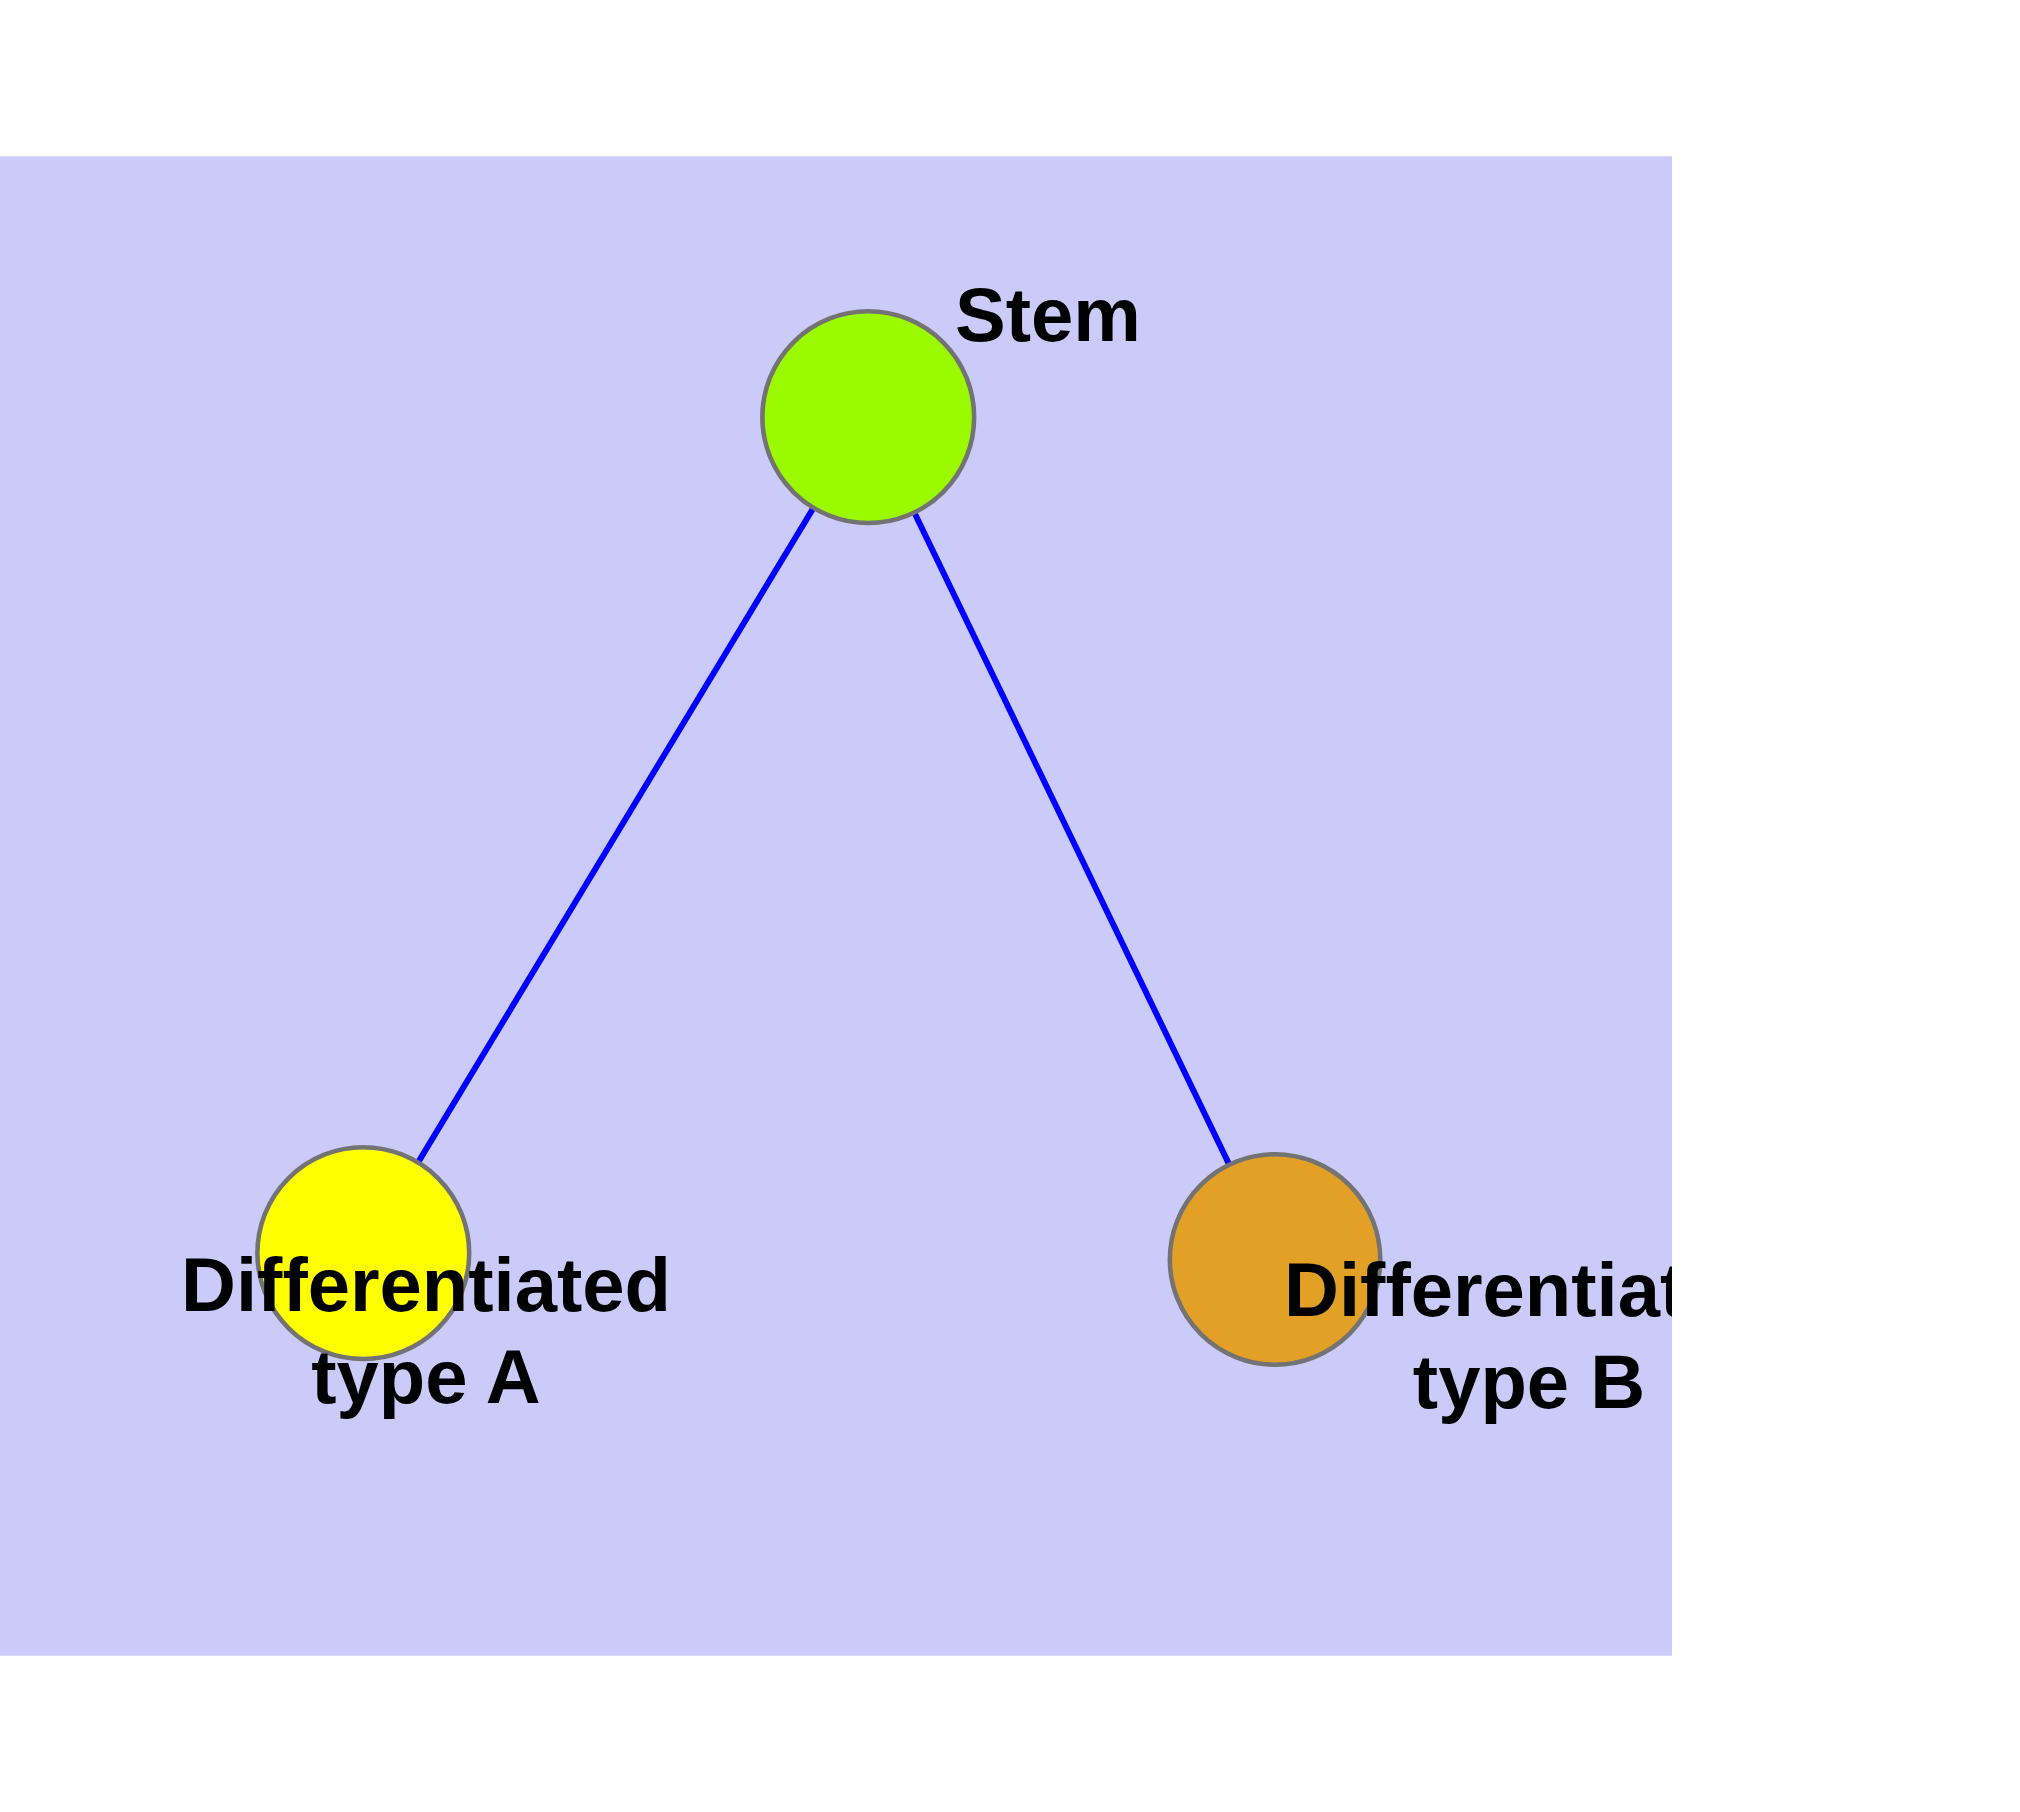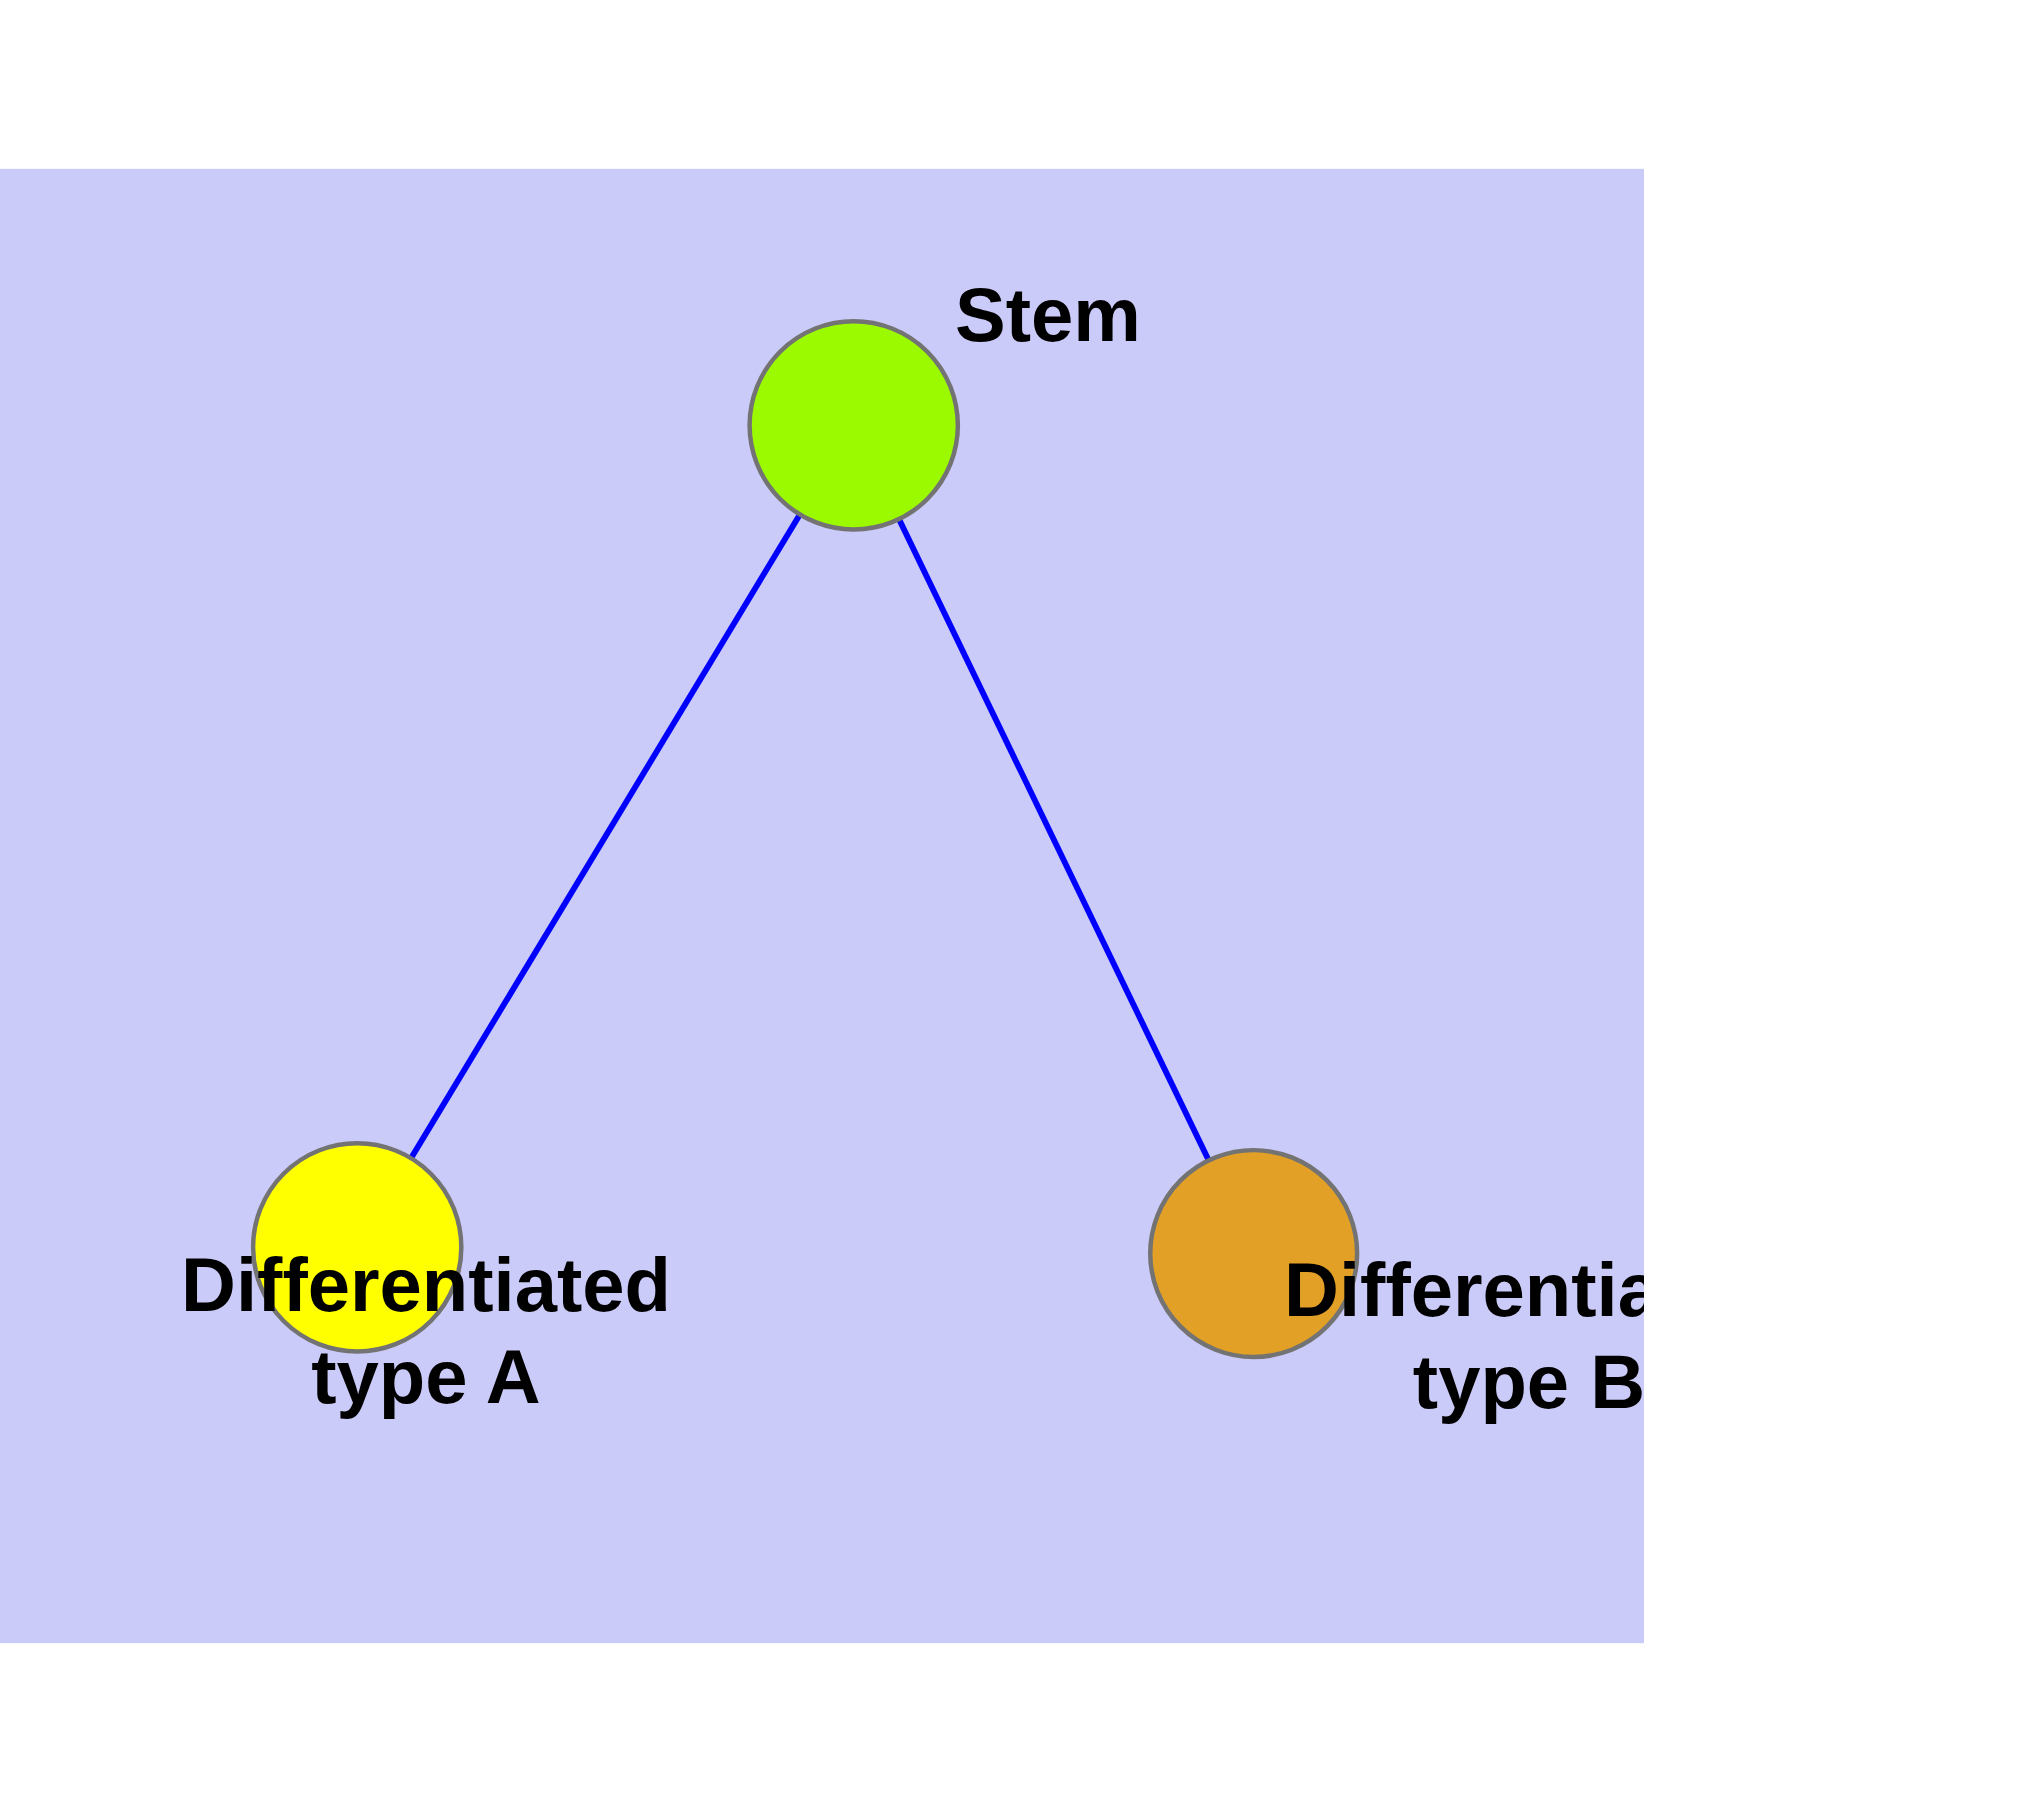--- a/index.html
+++ b/index.html
@@ -4,20 +4,21 @@
 <style>
   html, body {
     margin: 0;
     padding: 0;
   }
   .canvas {
     position: relative;
     width: 1644px;
     height: 1812px;
     overflow: hidden;
+    padding-left: 28px;
   }
   .canvas svg {
     position: absolute;
     left: 0;
     top: 0;
     width: 100%;
     height: 100%;
     display: block;
   }
   .edge {

